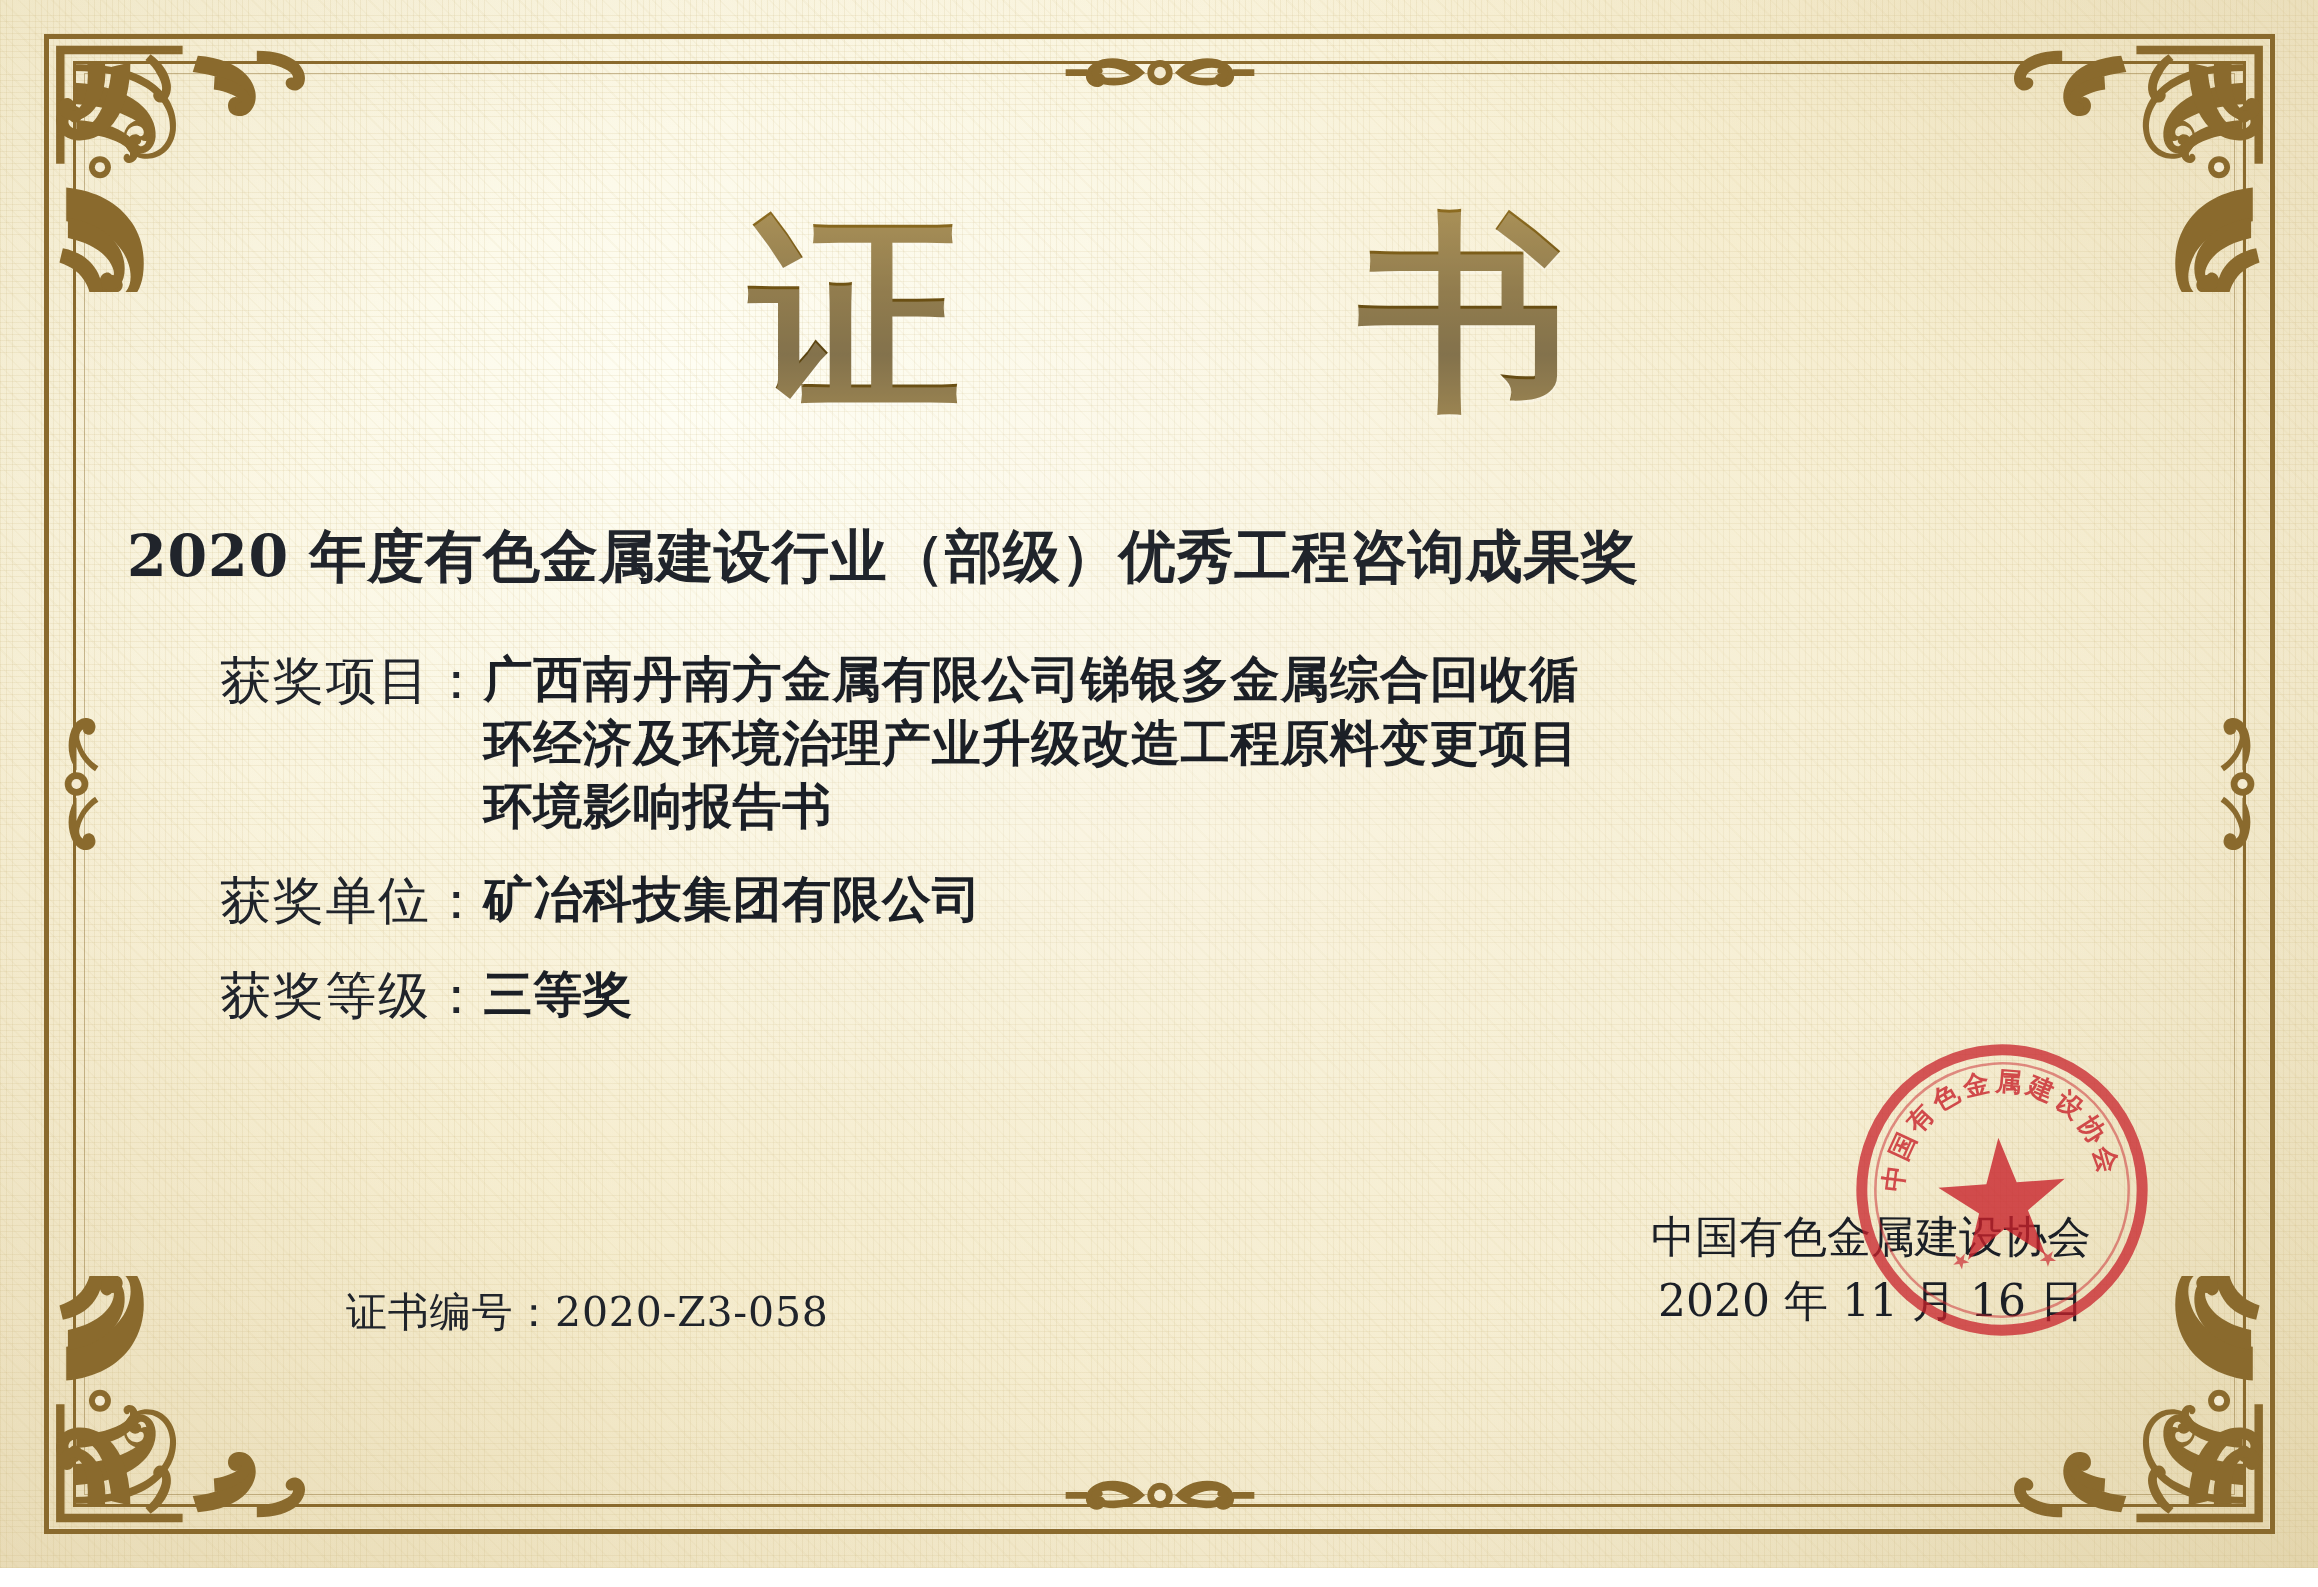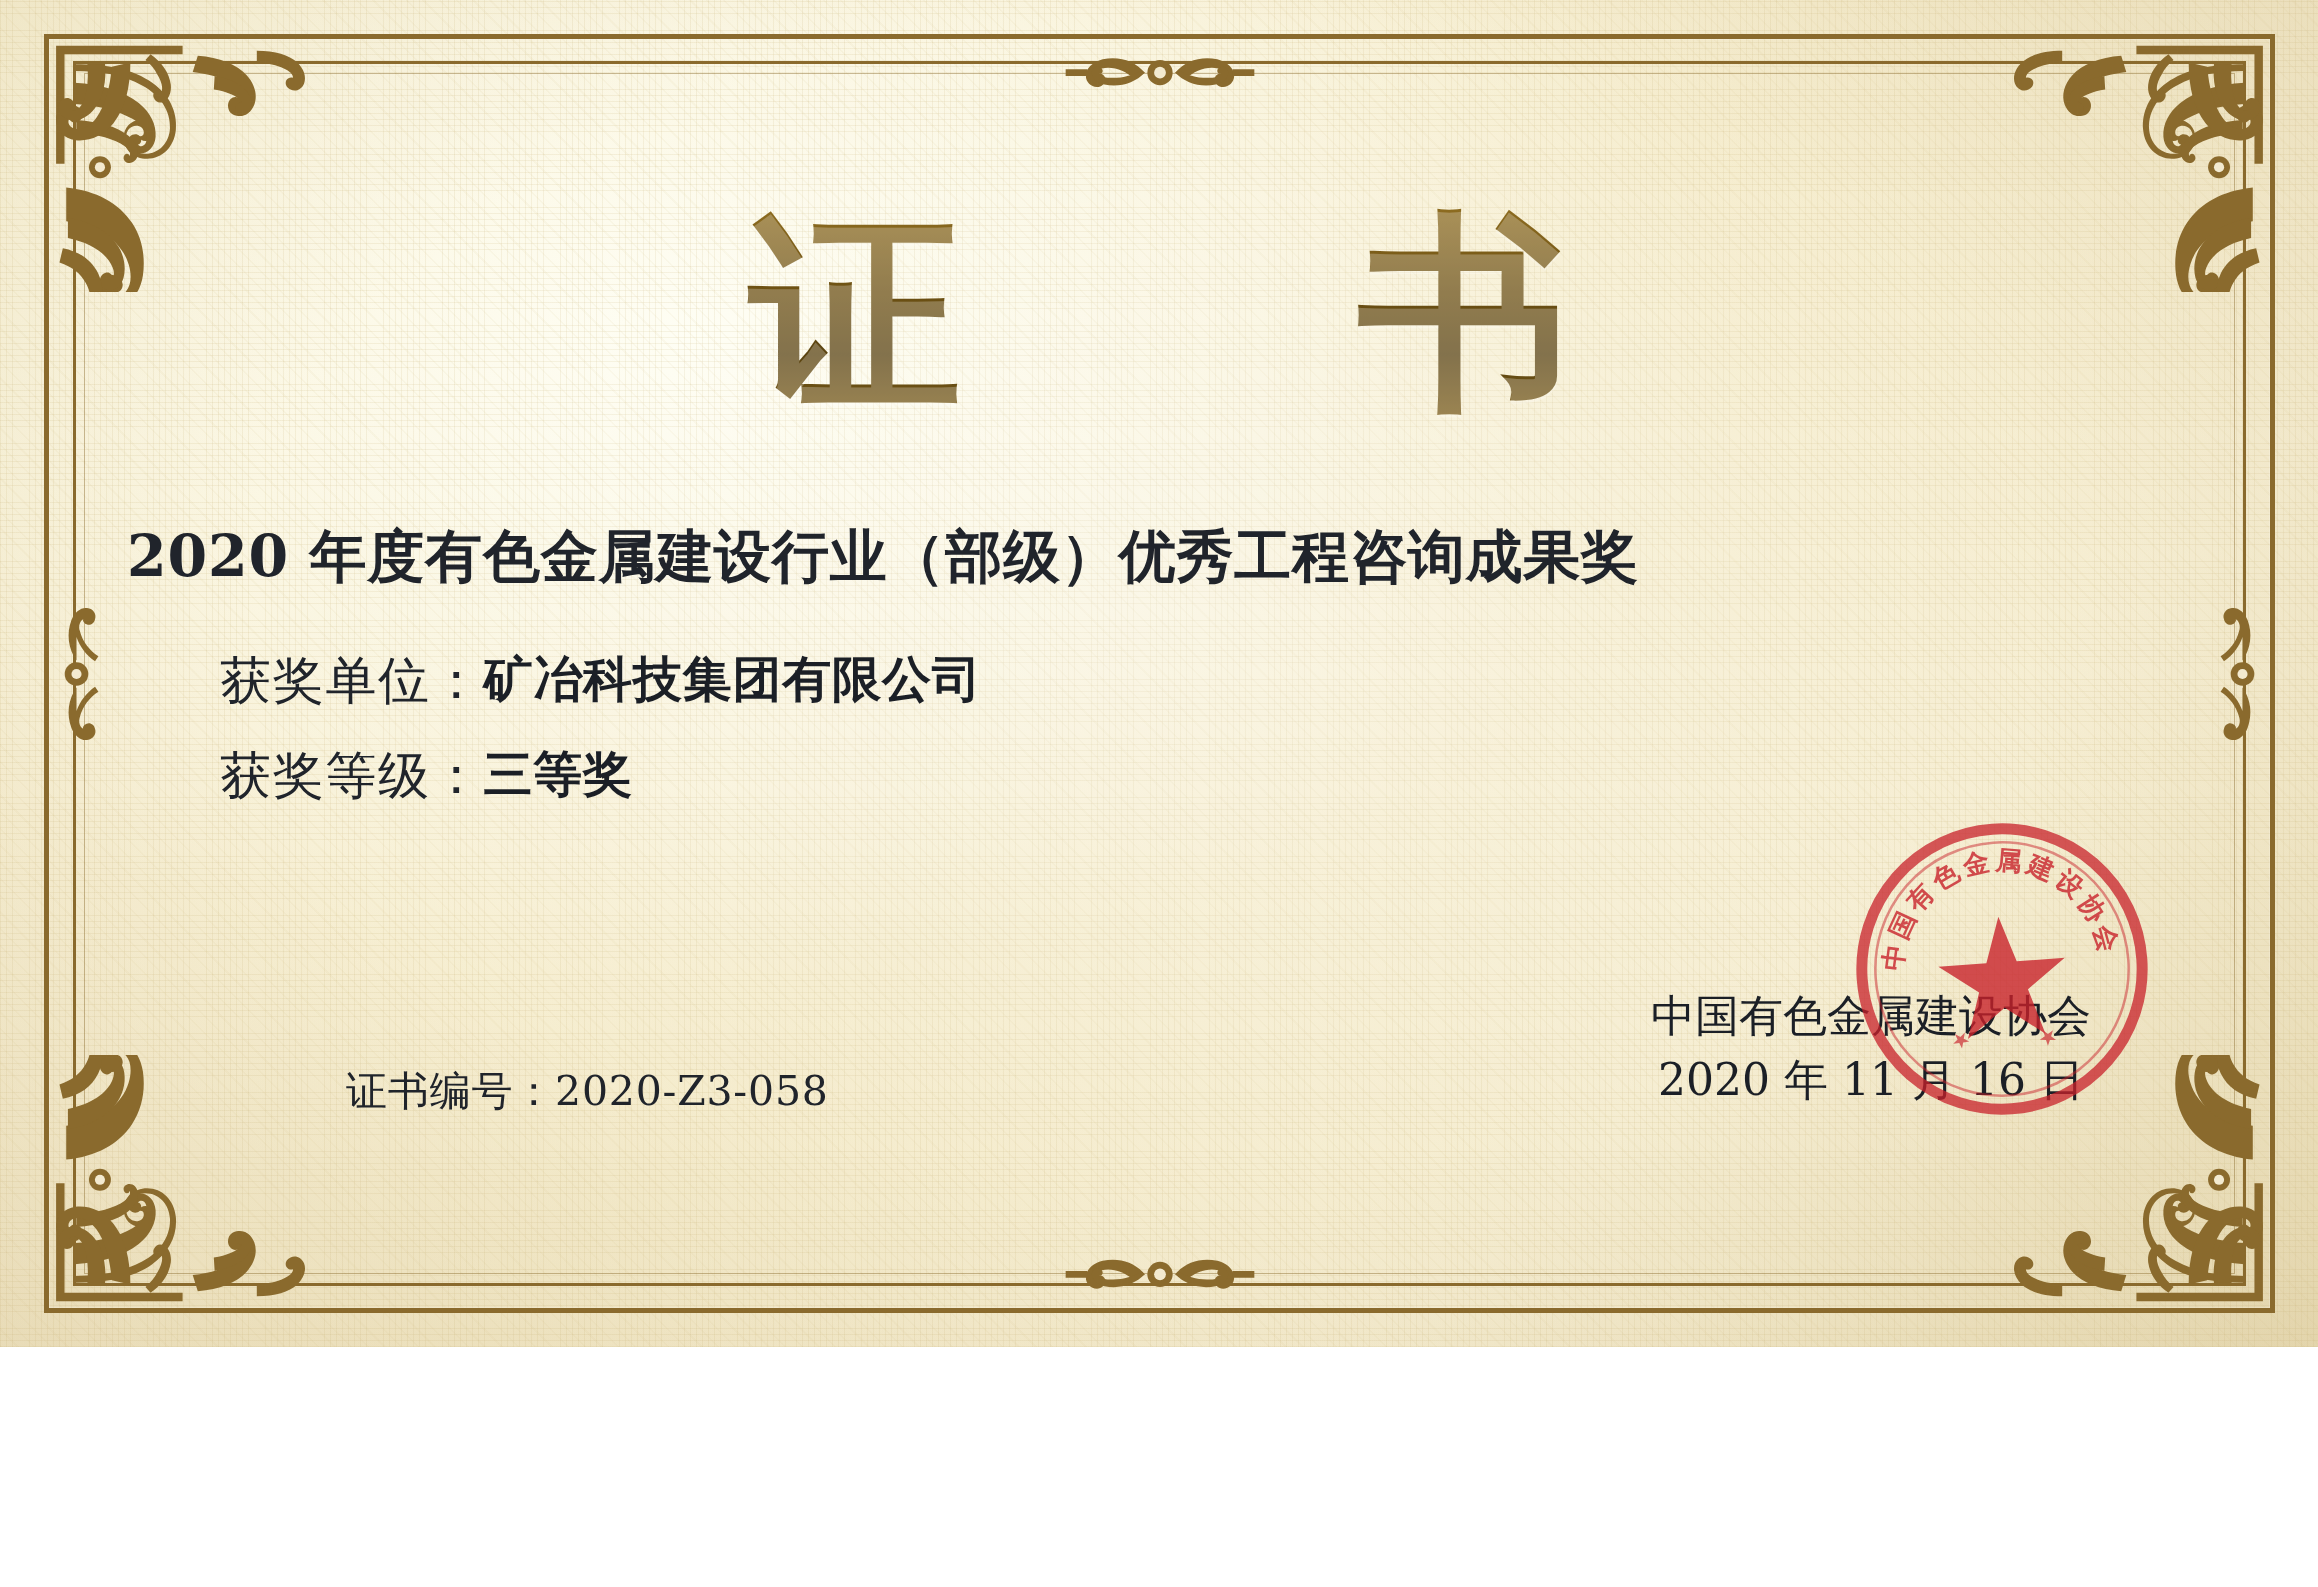--- a/index.html
+++ b/index.html
@@ -8,21 +8,21 @@
     padding: 0;
     background: #ffffff;
   }
   body {
     font-family: "DejaVu Serif", "Liberation Serif", serif;
   }
 
   .certificate {
     position: relative;
     width: 2319px;
-    height: 1347px;
+    height: 1568px;
     overflow: hidden;
     background:
       radial-gradient(ellipse at 30% 25%, rgba(255,255,245,0.95) 0%, rgba(250,243,214,0.55) 45%, rgba(238,226,186,0.35) 100%),
       linear-gradient(135deg, #f6efcf 0%, #f3ead0 25%, #efe4c3 50%, #f4ecd4 75%, #eadfbb 100%);
   }
 
   
   .texture {
     position: absolute;
     inset: 0;
@@ -338,20 +338,28 @@
   </div>
 
   <div class="content">
 
     <div class="big-title">证　书</div>
 
     <div class="subtitle">2020 年度有色金属建设行业（部级）优秀工程咨询成果奖</div>
 
     <div class="fields">
 
+      <div class="field-row spaced">
+        <div class="field-label">获奖项目：</div>
+        <div class="field-value">
+          <span class="line">广西南丹南方金属有限公司锑银多金属综合回收循</span>
+          <span class="line">环经济及环境治理产业升级改造工程原料变更项目</span>
+          <span class="line">环境影响报告书</span>
+        </div>
+      </div>
 
       <div class="field-row spaced">
         <div class="field-label">获奖单位：</div>
         <div class="field-value">
           <span class="line">矿冶科技集团有限公司</span>
         </div>
       </div>
 
       <div class="field-row">
         <div class="field-label">获奖等级：</div>

